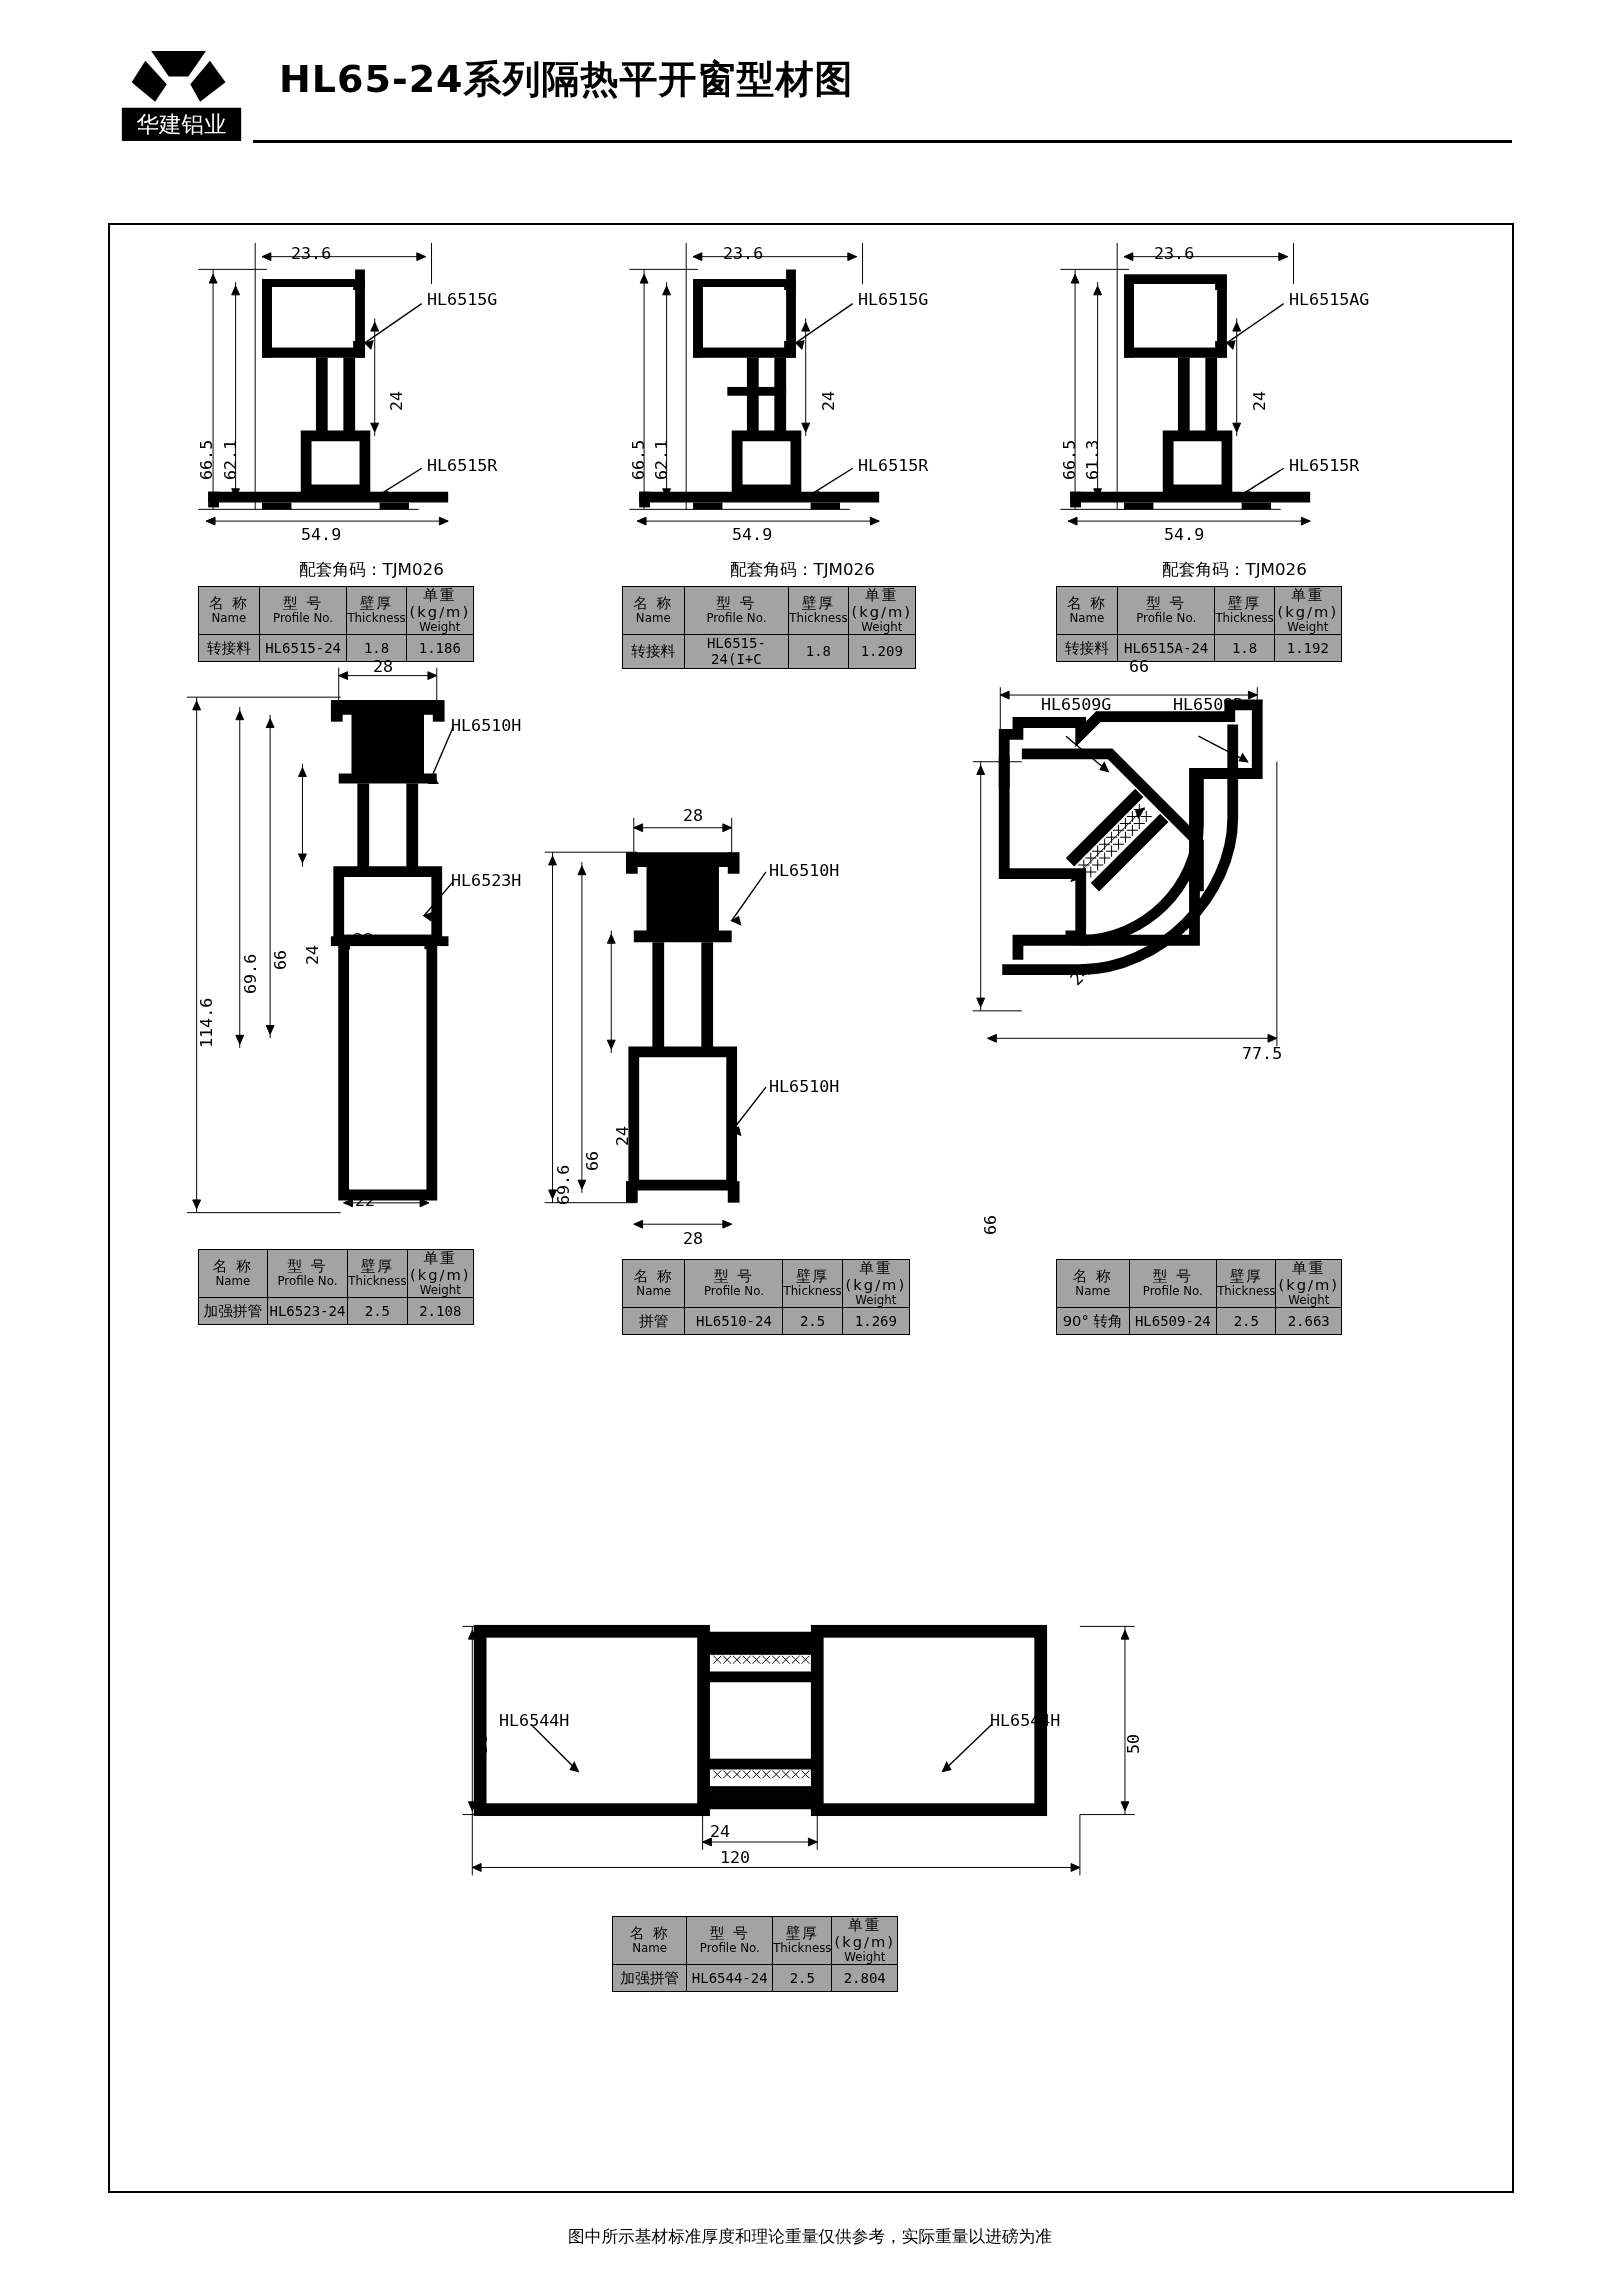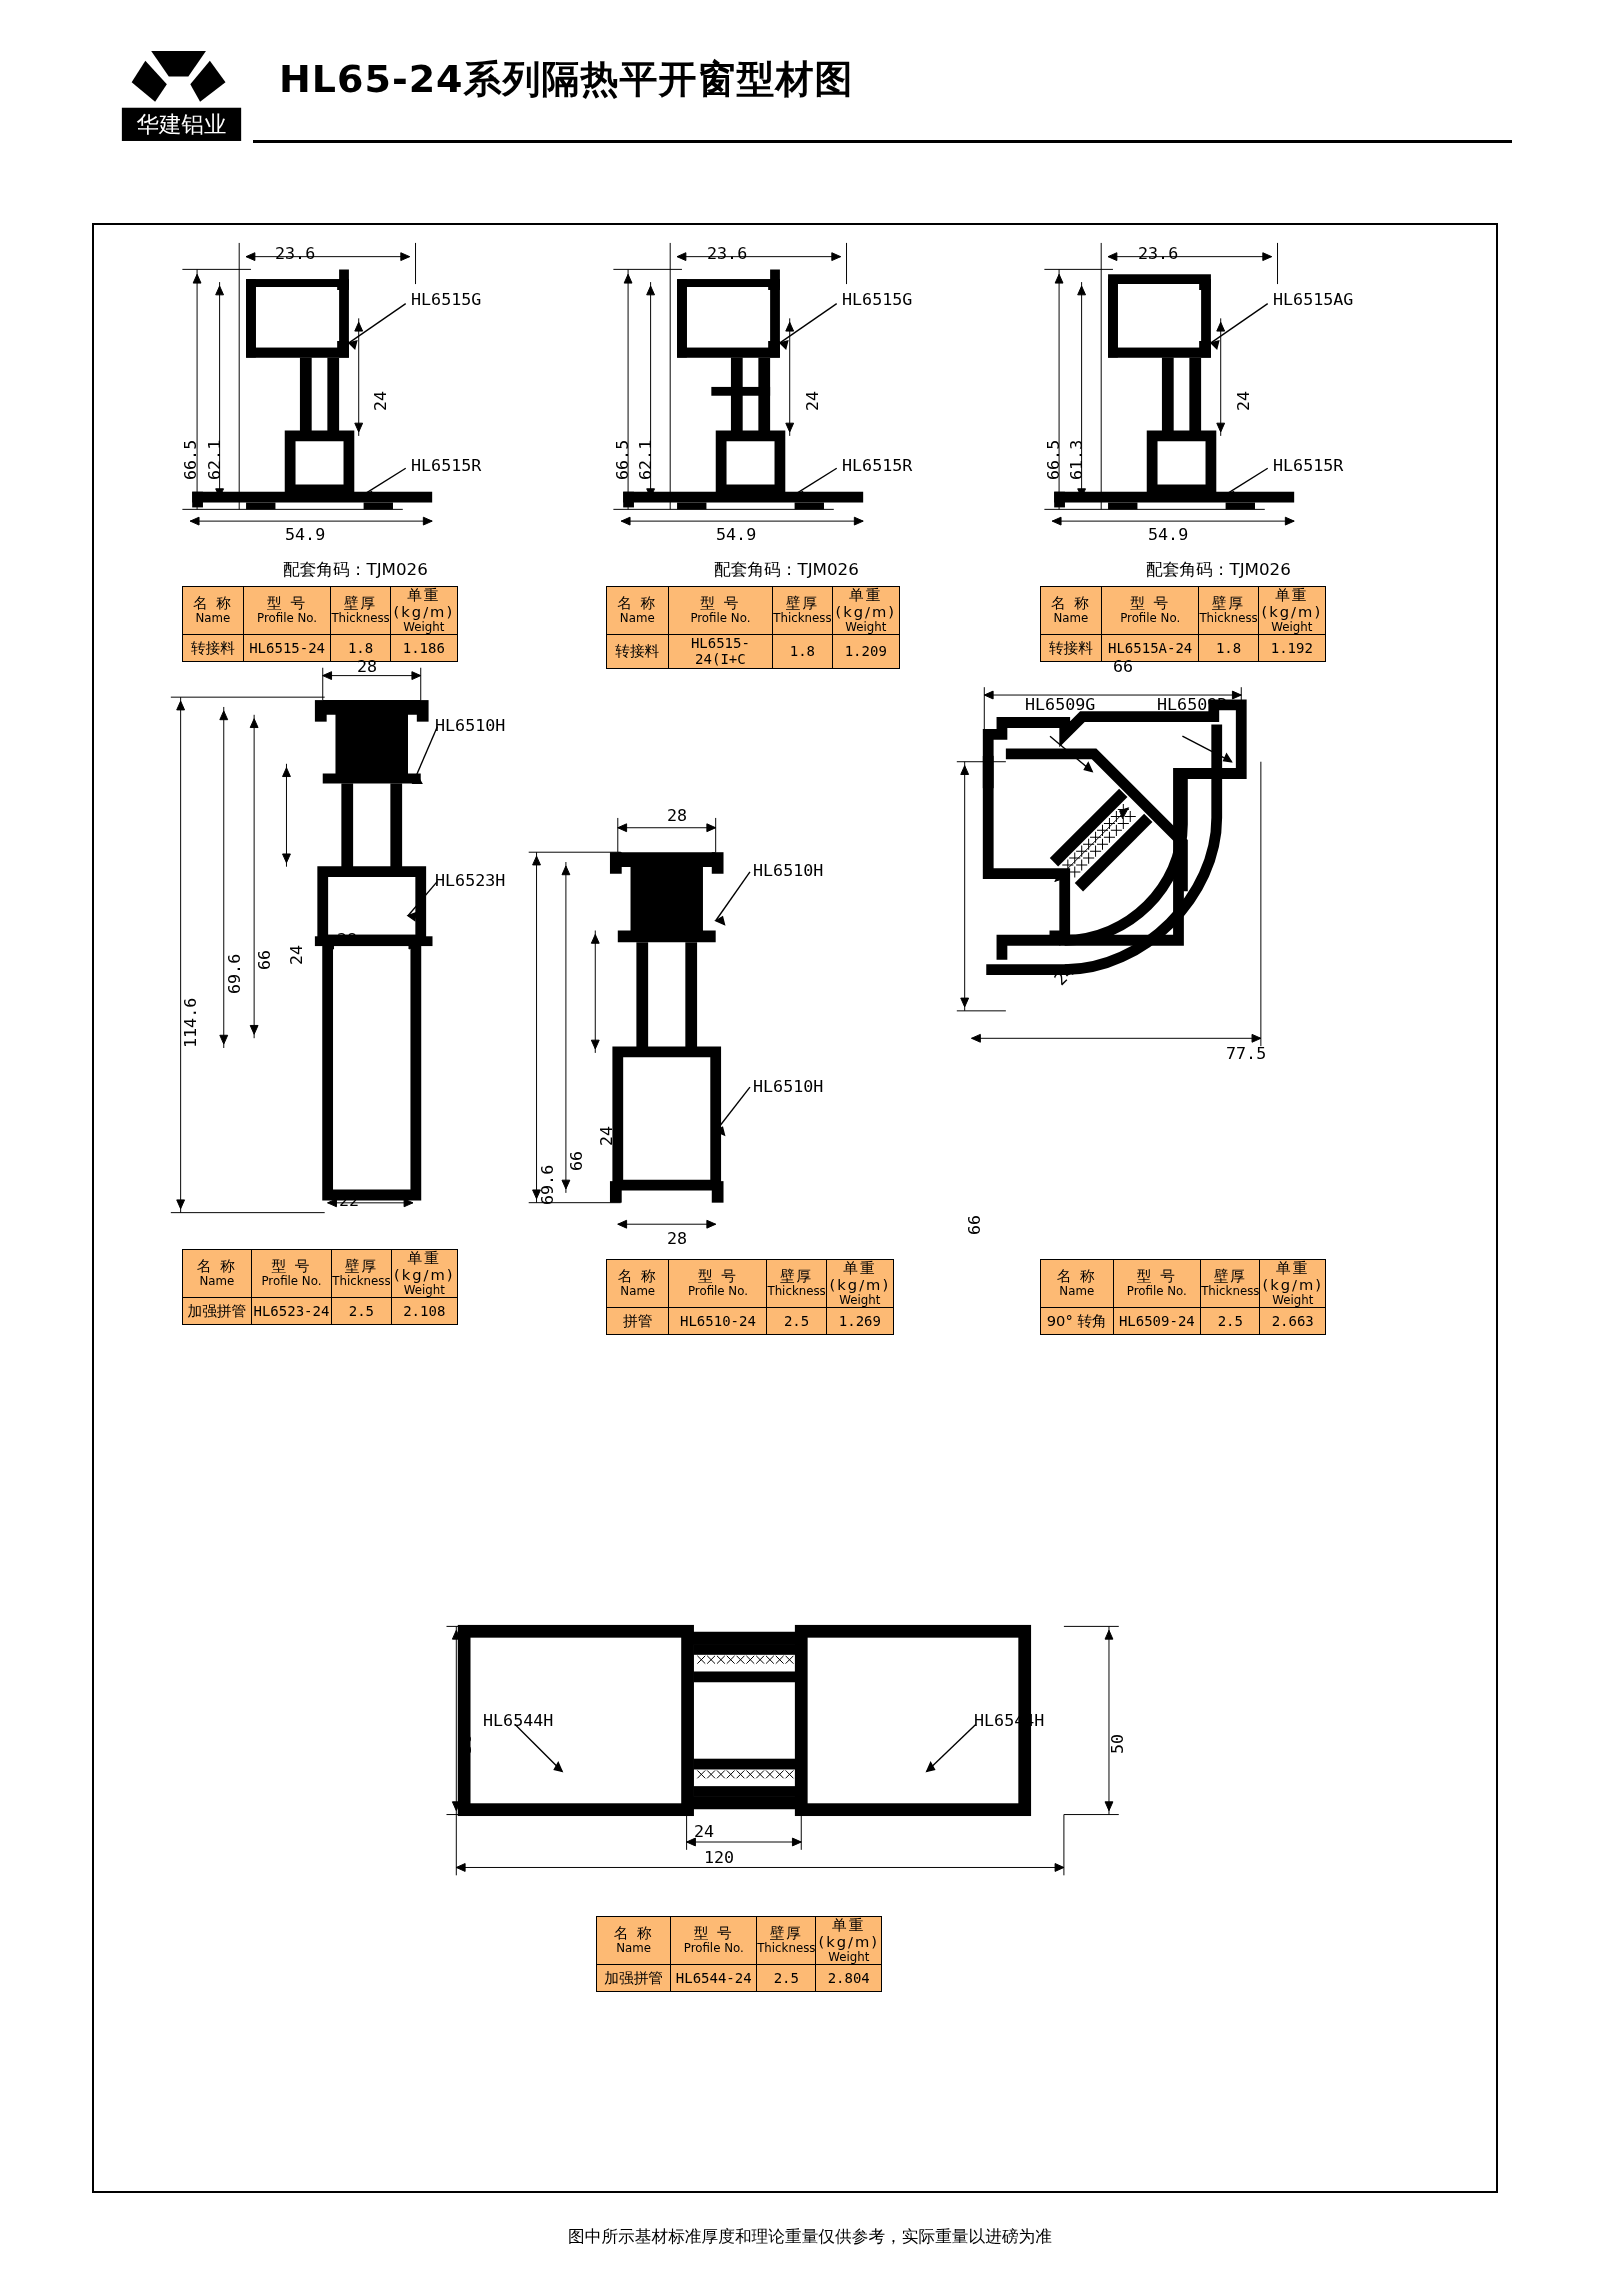--- a/index.html
+++ b/index.html
@@ -8,31 +8,31 @@
 
   
   .header{position:absolute;left:0;top:0;width:1620px;height:196px;}
   .logo{position:absolute;left:116px;top:47px;width:132px;height:98px;}
   .logo svg{display:block;}
   .title-cn{position:absolute;left:279px;top:54px;font-family:"DejaVu Sans",sans-serif;font-weight:bold;font-size:38px;letter-spacing:1px;white-space:nowrap;}
   .title-en{position:absolute;left:605px;top:162px;font-size:23.5px;letter-spacing:0.5px;white-space:nowrap;}
   .hdr-rule{position:absolute;left:253px;top:140px;width:1259px;height:2.9px;background:#000;}
 
   
-  .frame{position:absolute;left:92px;top:223px;width:1402px;height:1966px;border:2px solid #000;}
+  .frame{position:absolute;left:108px;top:223px;width:1402px;height:1966px;border:2px solid #000;}
   .footnote{position:absolute;left:0;top:2225px;width:1620px;text-align:center;font-family:"DejaVu Sans",sans-serif;font-size:16.7px;}
 
   
   .lbl{position:absolute;font-family:"DejaVu Sans Mono",monospace;font-size:16.7px;white-space:nowrap;}
   .dim{position:absolute;font-family:"DejaVu Sans Mono",monospace;font-size:16.7px;white-space:nowrap;}
   .dimv{position:absolute;font-family:"DejaVu Sans Mono",monospace;font-size:16.7px;white-space:nowrap;transform-origin:0 0;transform:rotate(-90deg);}
   .cap{position:absolute;font-family:"DejaVu Sans",sans-serif;font-size:16.7px;white-space:nowrap;}
 
   
-  table.spec{position:absolute;border-collapse:collapse;background:#fdba74;}
+  table.spec{position:absolute;border-collapse:collapse;background:#a3a3a3;}
   table.spec td{border:1px solid #000;text-align:center;font-family:"DejaVu Sans",sans-serif;padding:0;line-height:1.15;}
   table.spec td.h{font-size:14.7px;}
   table.spec td.h .cn{font-size:14.7px;letter-spacing:2px;}
   table.spec td.h .en{font-size:11.8px;letter-spacing:0;}
   table.spec td.v{font-size:14px;font-family:"DejaVu Sans Mono",monospace;height:25.5px;}
   table.spec td.vcn{font-size:14.7px;font-family:"DejaVu Sans",sans-serif;height:25.5px;}
 
   svg.draw{position:absolute;left:0;top:0;overflow:visible;}
 </style>
 </head>

